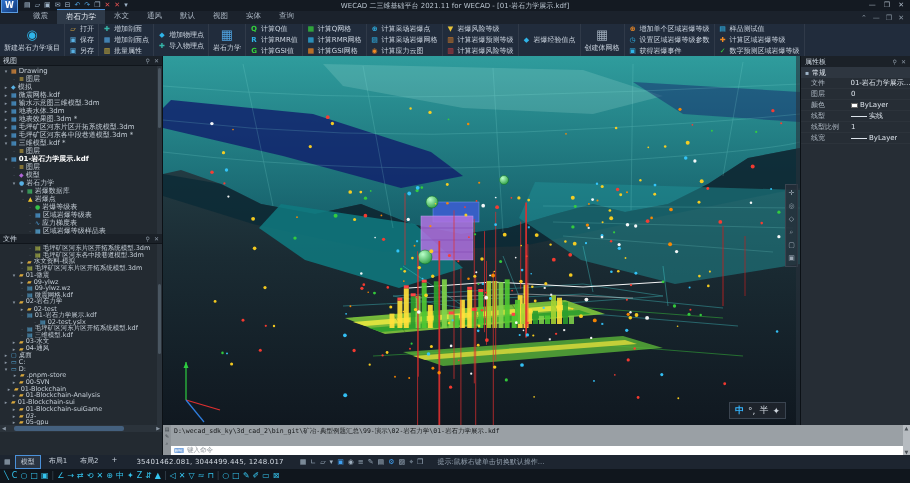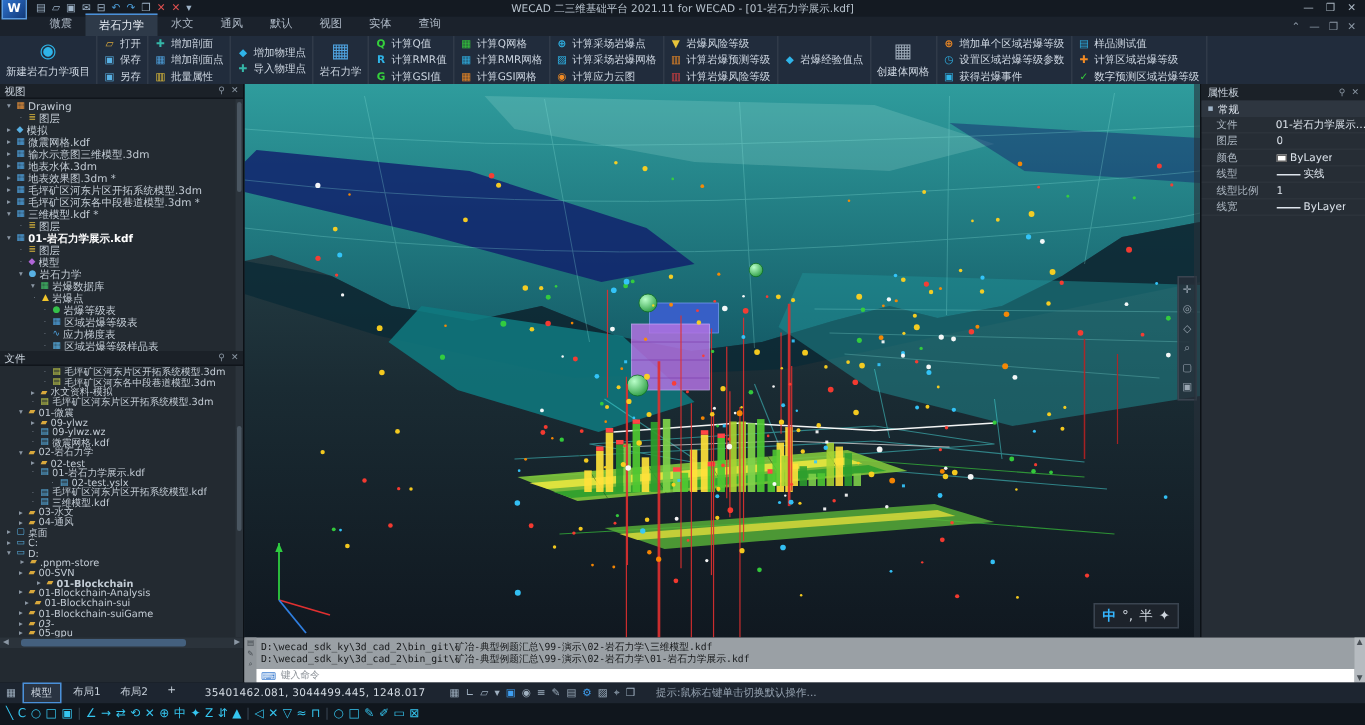--- a/index.html
+++ b/index.html
@@ -535,31 +535,31 @@
         <div class="trow" style=" margin-left: 12px;">
           <span class="exp">▸</span>
           <span class="ticon" style="color: rgb(216, 168, 60);">▰</span>
           <span class="tlabel">.pnpm-store</span>
         </div>
         <div class="trow" style="padding-left: 11px;">
           <span class="exp">▸</span>
           <span class="ticon" style="color: rgb(216, 168, 60);">▰</span>
           <span class="tlabel">00-SVN</span>
         </div>
-        <div class="trow" style="padding-left: 23px; font-weight: bold;">
+        <div class="trow" style="padding-left: 6px;">
           <span class="exp">▸</span>
           <span class="ticon" style="color: rgb(216, 168, 60);">▰</span>
           <span class="tlabel">01-Blockchain</span>
         </div>
         <div class="trow" style="padding-left: 11px;">
           <span class="exp">▸</span>
           <span class="ticon" style="color: rgb(216, 168, 60);">▰</span>
           <span class="tlabel">01-Blockchain-Analysis</span>
         </div>
-        <div class="trow" style="padding-left: 15px; align-items: center;">
+        <div class="trow" style="padding-left: 3px; align-items: center;">
           <span class="exp">▸</span>
           <span class="ticon" style="color: rgb(216, 168, 60);">▰</span>
           <span class="tlabel">01-Blockchain-sui</span>
         </div>
         <div class="trow" style="padding-left: 11px;">
           <span class="exp">▸</span>
           <span class="ticon" style="color: rgb(216, 168, 60);">▰</span>
           <span class="tlabel">01-Blockchain-suiGame</span>
         </div>
         <div class="trow" style="padding-left: 11px; font-style: italic;">
@@ -1060,21 +1060,20 @@
   </div>
 
   <div id="console">
     <div id="console-side">
       <span>▤</span>
       <span>✎</span>
       <span>⌕</span>
     </div>
     <div id="console-main">
       <div id="console-lines">
-          <div>D:\wecad_sdk_ky\3d_cad_2\bin_git\矿冶-典型例题汇总\99-演示\02-岩石力学\三维模型.kdf</div>
           <div>D:\wecad_sdk_ky\3d_cad_2\bin_git\矿冶-典型例题汇总\99-演示\02-岩石力学\01-岩石力学展示.kdf</div>
         </div>
       <div id="console-input">
         <span class="kbd">⌨</span>
         <span>键入命令</span>
       </div>
     </div>
     <div id="console-scroll">
       <span>▲</span>
       <span>▼</span>

